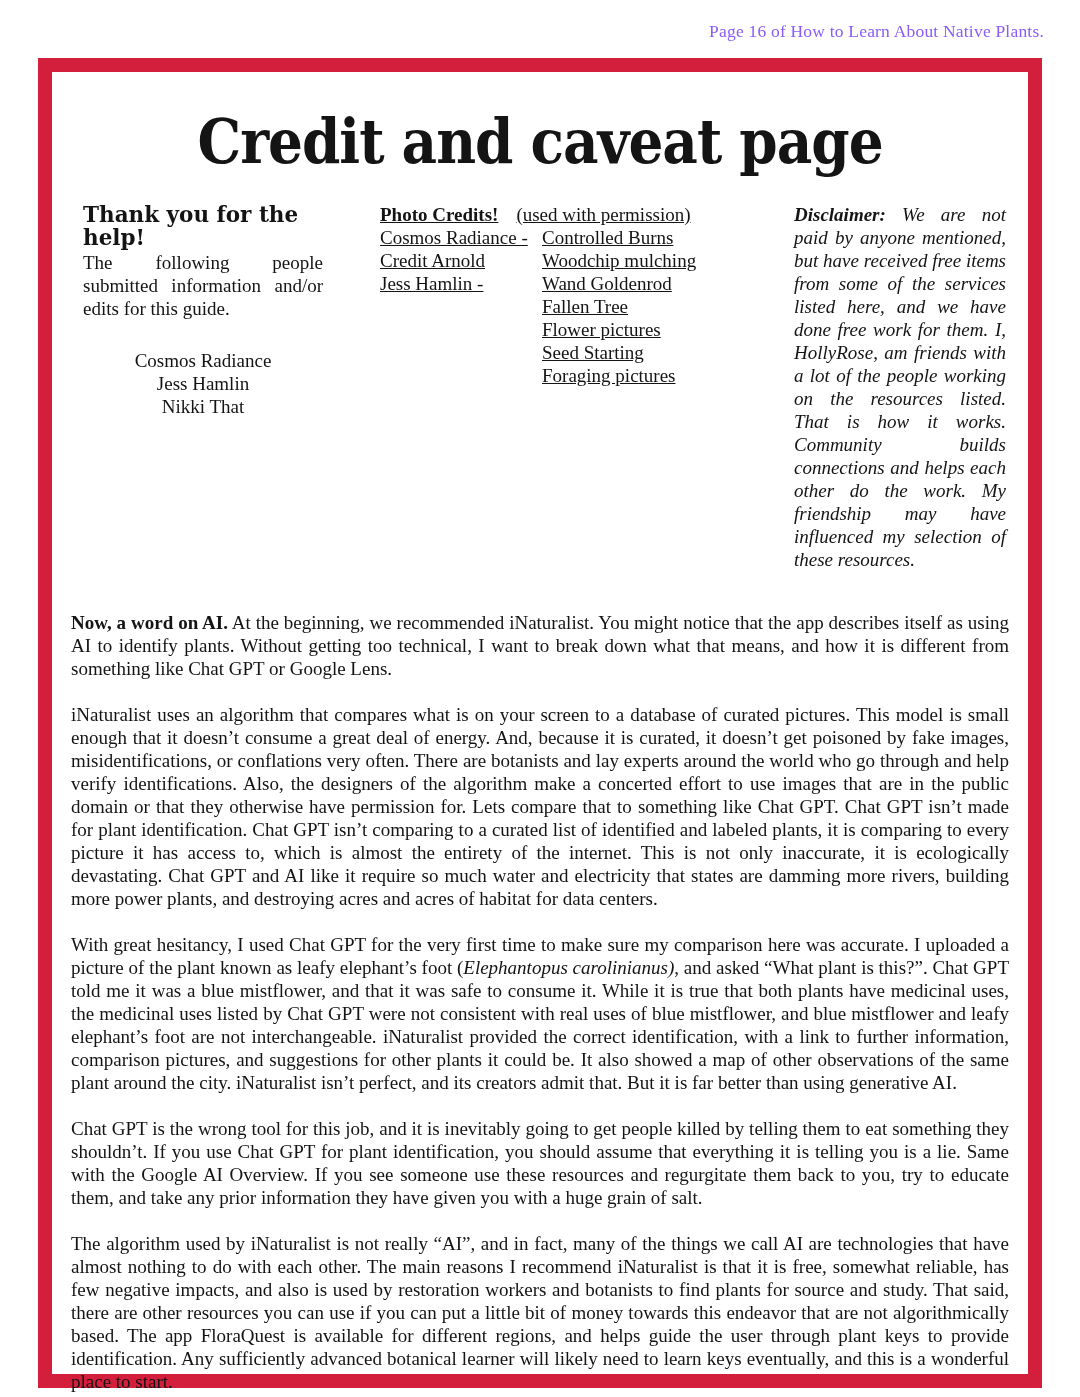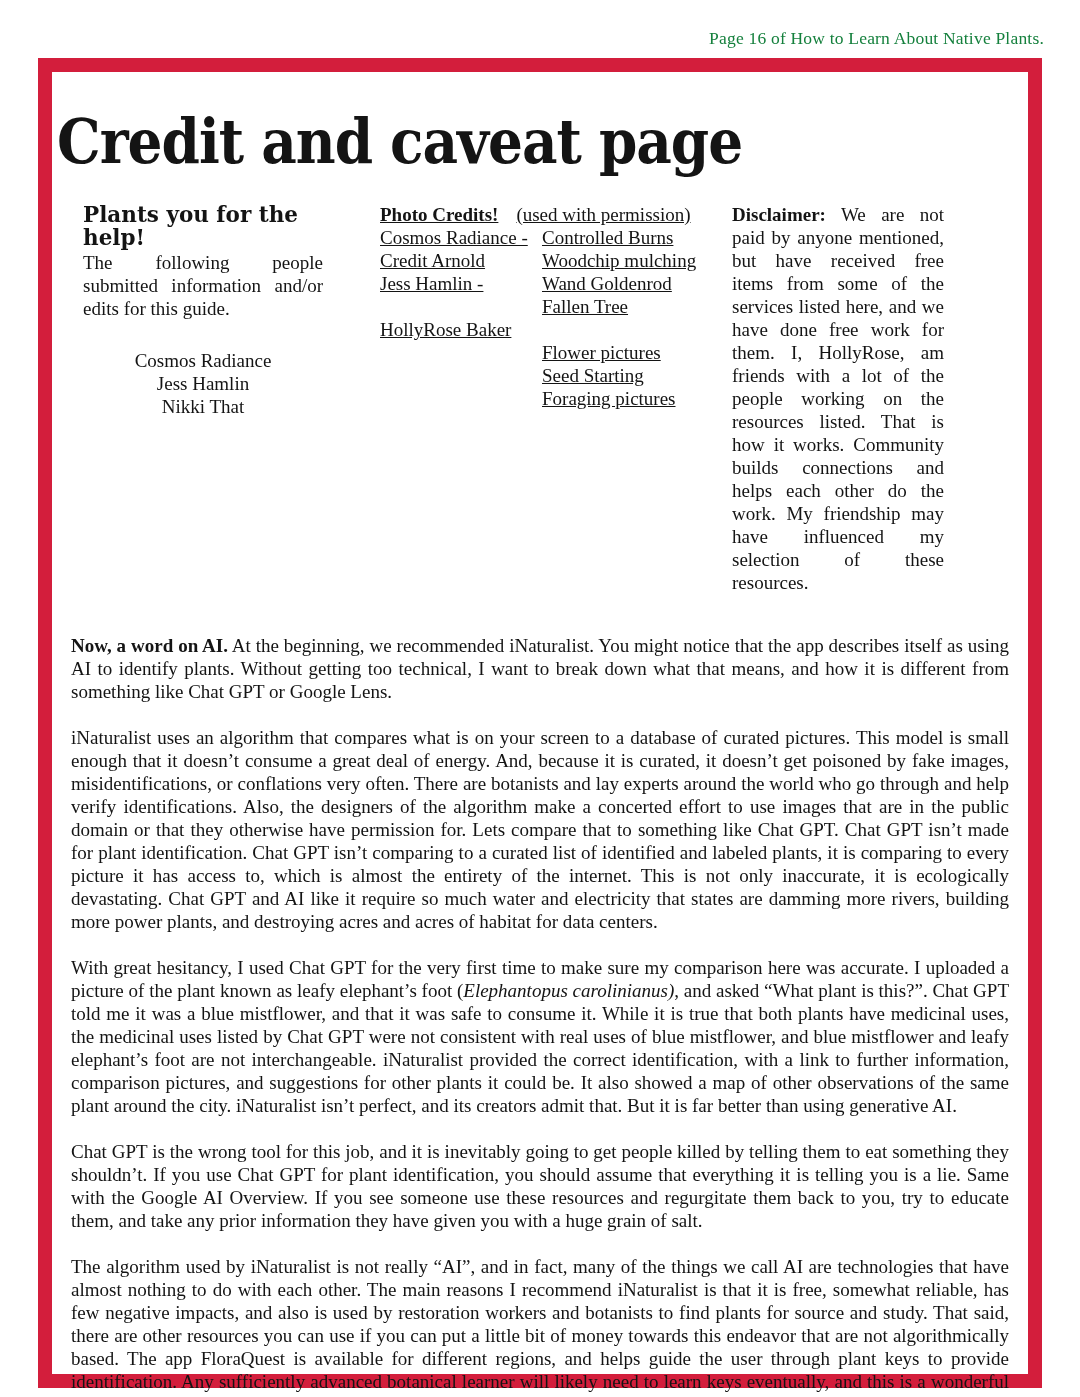--- a/index.html
+++ b/index.html
@@ -3,33 +3,33 @@
 <meta charset="utf-8">
 <style>
   html,body{margin:0;padding:0;background:#ffffff;}
   body{
     width:1080px;height:1397px;position:relative;
     font-family:"Liberation Serif", serif;
     color:#141414;
     -webkit-font-smoothing:antialiased;
   }
   .page-header{
-    position:absolute;top:28px;right:36px;
+    position:absolute;top:21px;right:36px;
     font-size:17.5px;letter-spacing:.2px;
-    color:#15803d;
+    color:#8b5cf6;
   }
   .frame{
     position:absolute;left:38px;right:38px;top:58px;bottom:9px;
     border:14px solid var(--accent,#d31e3c);
     box-sizing:border-box;
     padding:20px 5px 10px 5px;
   }
   .title{
     margin:14px 0 0 0;
-    text-align:left;
+    text-align:center;
     font-size:61px;
     font-weight:700;
     letter-spacing:-1px;
     font-family:"DejaVu Serif","Liberation Serif",serif;
     font-stretch:semi-condensed;
   }
   .columns{
     display:flex;
     align-items:flex-start;
     margin-top:26px;
@@ -45,21 +45,21 @@
   }
   .col-thanks p{margin:0;text-align:justify;}
   .thanks-names{margin-top:29px;text-align:center;}
   .col-photo{margin-left:57px;width:352px;text-decoration:underline;}
   .pc-head{white-space:nowrap;}
   .pc-head b{font-weight:700;}
   .pc-head .pc-note{margin-left:18px;}
   .pc-row{display:flex;}
   .pc-name{width:162px;flex:0 0 162px;}
   .pc-credit{flex:1;}
-  .col-disclaimer{width:212px;}
+  .col-disclaimer{margin-left:62px;width:212px;font-style:italic;}
   .col-disclaimer p{margin:0;text-align:justify;}
   .col-disclaimer b{font-weight:700;}
   .body-copy{
     margin:40px 14px 0 14px;
     font-size:19px;
     line-height:23px;
   }
   .body-copy p{
     margin:0 0 23px 0;
     text-align:justify;
@@ -73,21 +73,21 @@
 
 <div class="page-header">Page 16 of  How to Learn About Native Plants.</div>
 
 <div class="frame">
 
   <h1 class="title">Credit and caveat page</h1>
 
   <div class="columns">
 
     <div class="col-thanks">
-      <h2>Plants you for the help!</h2>
+      <h2>Thank you for the help!</h2>
       <p>The following people submitted information and/or edits for this guide.</p>
       <div class="thanks-names">
         <div>Cosmos Radiance</div>
         <div>Jess Hamlin</div>
         <div>Nikki That</div>
       </div>
     </div>
 
     <div class="col-photo">
       <div class="pc-head"><b>Photo Credits!</b><span class="pc-note">(used with permission)</span></div>
@@ -101,21 +101,20 @@
         </div>
       <div class="pc-row">
           <span class="pc-name">Jess Hamlin -</span>
           <span class="pc-credit">Wand Goldenrod</span>
         </div>
       <div class="pc-row">
           <span class="pc-name"></span>
           <span class="pc-credit">Fallen Tree</span>
         </div>
       <div class="pc-row">
-          <span class="pc-name">HollyRose Baker</span>
         </div>
       <div class="pc-row">
           <span class="pc-name"></span>
           <span class="pc-credit">Flower pictures</span>
         </div>
       <div class="pc-row">
           <span class="pc-name"></span>
           <span class="pc-credit">Seed Starting</span>
         </div>
       <div class="pc-row">

